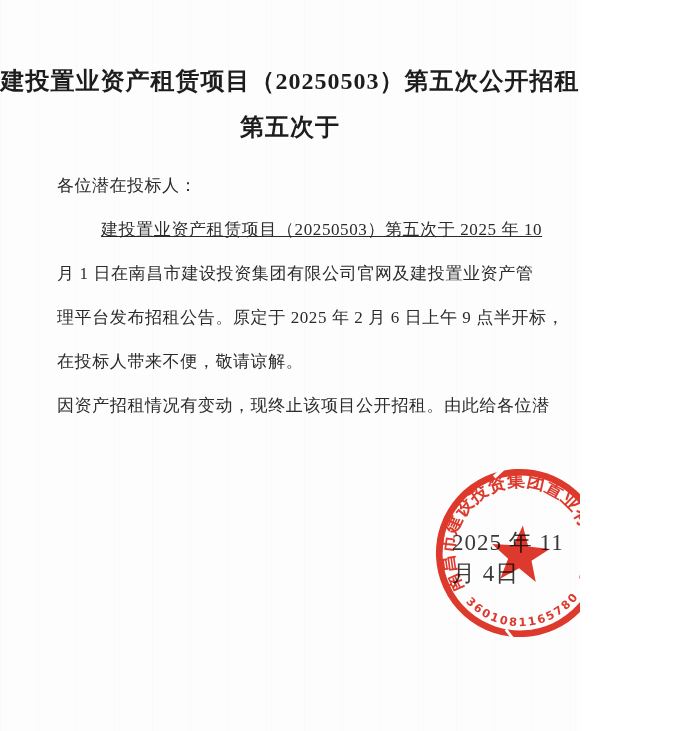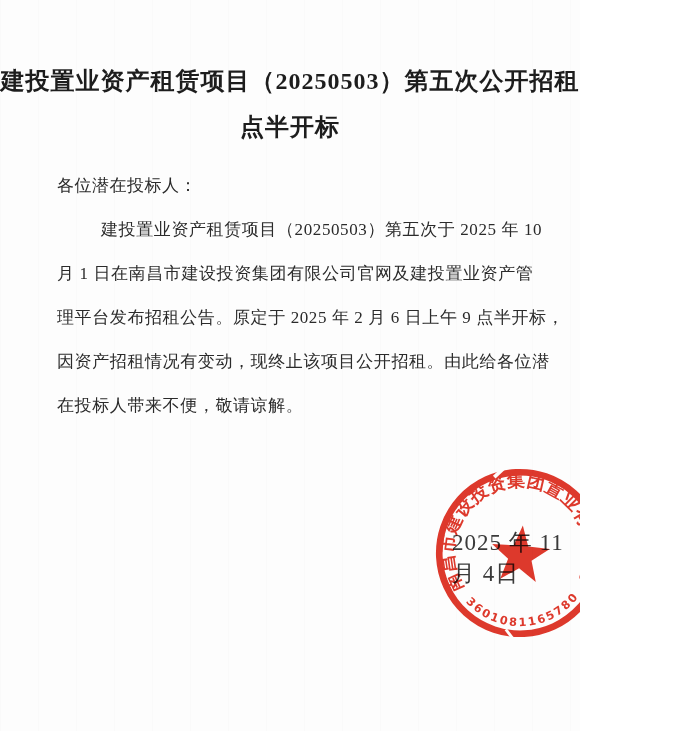--- a/index.html
+++ b/index.html
@@ -36,21 +36,21 @@
     position: absolute;
     top: 164px;
     left: 57px;
     width: 600px;
     font-size: 17px;
     line-height: 44px;
     white-space: nowrap;
   }
   .salutation { letter-spacing: 0.5px; }
   .body-line { letter-spacing: 0.6px; }
-  .body-line.indent { text-indent: 44px; }
+  .body-line.indent { text-indent: 44px; text-decoration: underline; }
   .date-line {
     position: absolute;
     top: 527px;
     left: 452px;
     font-size: 23px;
     color: #3a3a3a;
     letter-spacing: 1px;
     z-index: 1;
   }
   .seal {
@@ -78,30 +78,30 @@
     letter-spacing: 2.2px;
   }
 </style>
 </head>
 <body>
 
 <div class="page">
 
   <h1 class="title">
     <span class="title-line">建投置业资产租赁项目（20250503）第五次公开招租</span>
-    <span class="title-line">点半开标</span>
+    <span class="title-line">第五次于</span>
   </h1>
 
   <div class="body-block">
     <div class="salutation">各位潜在投标人：</div>
     <div class="body-line indent">建投置业资产租赁项目（20250503）第五次于 2025 年 10</div>
     <div class="body-line">月 1 日在南昌市建设投资集团有限公司官网及建投置业资产管</div>
     <div class="body-line">理平台发布招租公告。原定于 2025 年 2 月 6 日上午 9 点半开标，</div>
+    <div class="body-line">在投标人带来不便，敬请谅解。</div>
     <div class="body-line">因资产招租情况有变动，现终止该项目公开招租。由此给各位潜</div>
-    <div class="body-line">在投标人带来不便，敬请谅解。</div>
   </div>
 
   <div class="date-line">2025 年 11月 4日</div>
 
   <div class="seal">
     <svg viewBox="0 0 200 200" xmlns="http://www.w3.org/2000/svg" xmlns:xlink="http://www.w3.org/1999/xlink">
 
       <circle cx="100" cy="100" r="85" fill="none" stroke-width="7" stroke="#dd2a1c"></circle>
 
       <path id="sealTopArc" d="M 39.4,135 A 70,70 0 1 1 160.6,135" fill="none" stroke="none"></path>

